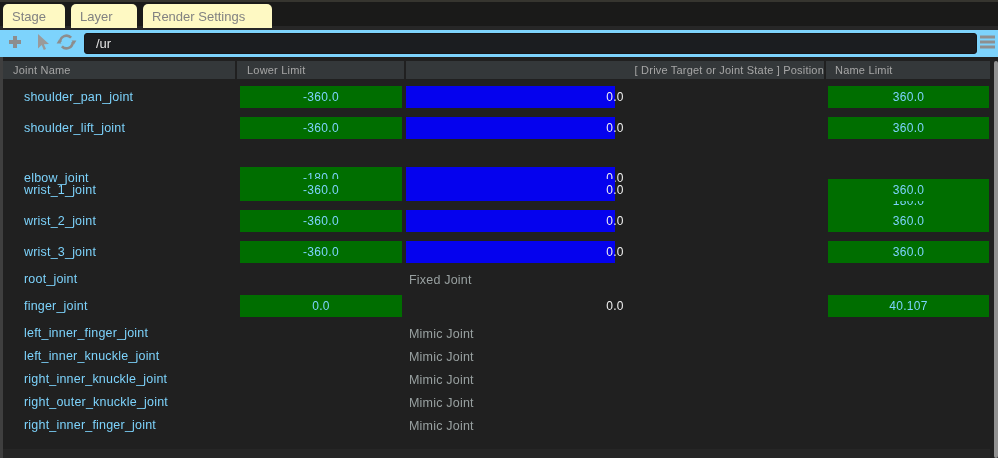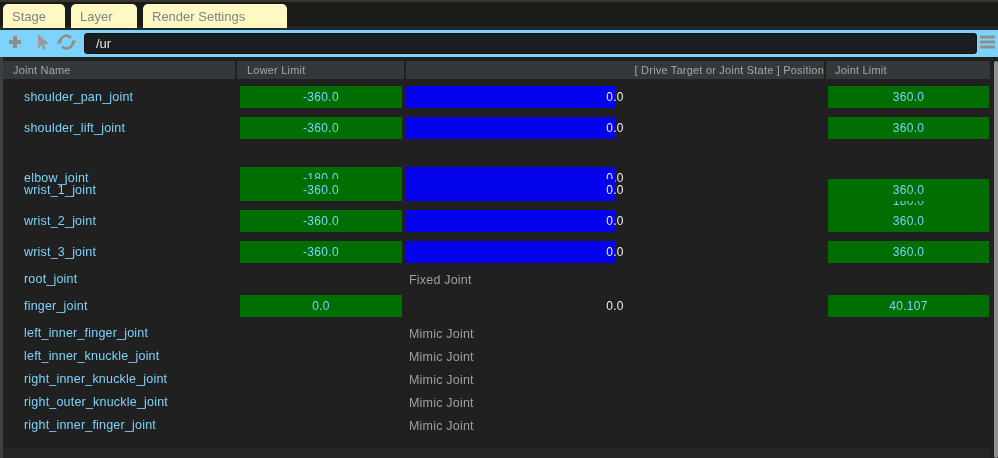--- a/index.html
+++ b/index.html
@@ -19,21 +19,21 @@
   .tabstrip { position: absolute; bottom: 0; left: 0; right: 0; height: 4px; background: #272727; }
   .tabs { position: absolute; top: 2px; left: 3px; display: flex; gap: 6px; }
   .tab {
     height: 24px; line-height: 25px; padding-left: 9px;
     background: #fef9c3; color: #828282; font-size: 13px;
     border-radius: 5px 5px 0 0; white-space: nowrap; overflow: hidden;
     position: relative; z-index: 2;
   }
   .tab.t1 { width: 62px; }
   .tab.t2 { width: 66px; }
-  .tab.t3 { width: 144px; }
+  .tab.t3 { width: 129px; }
   .tab.t4 { width: 132px; }
   .tab.active { background: #3d3d3d; color: #dedede; }
 
   
   .toolbar { position: absolute; top: 30px; left: 0; right: 0; height: 27px; background: #7dd3fc; }
   .tb-icon { position: absolute; top: 50%; transform: translateY(-50%); display: block; }
   .icon-plus { left: 6px; }
   .icon-cursor { left: 33px; }
   .icon-refresh { left: 56px; }
   .path-input {
@@ -127,21 +127,21 @@
         <rect x="0" y="12" width="15" height="3" fill="#8f8f8f"></rect>
       </svg>
     </span>
   </div>
 
   <div class="content">
     <div class="header-row grid-cols">
       <div class="header-cell h1">Joint Name</div>
       <div class="header-cell h2">Lower Limit</div>
       <div class="header-cell h3">[ Drive Target or Joint State ] Position</div>
-      <div class="header-cell h4">Joint Limit</div>
+      <div class="header-cell h4">Name Limit</div>
     </div>
     <div class="rows" id="rows">
         <div class="row grid-cols row-slider">
     <div class="cell-name">shoulder_pan_joint</div>
     <div class="cell-lower">
       <div class="limitbox" style="background: rgb(0, 110, 0);">-360.0</div>
     </div>
     <div class="cell-pos">
       <div class="sliderwrap">
         <div class="slider-fill" style="width: 50%; background: rgb(5, 2, 238);"></div>

